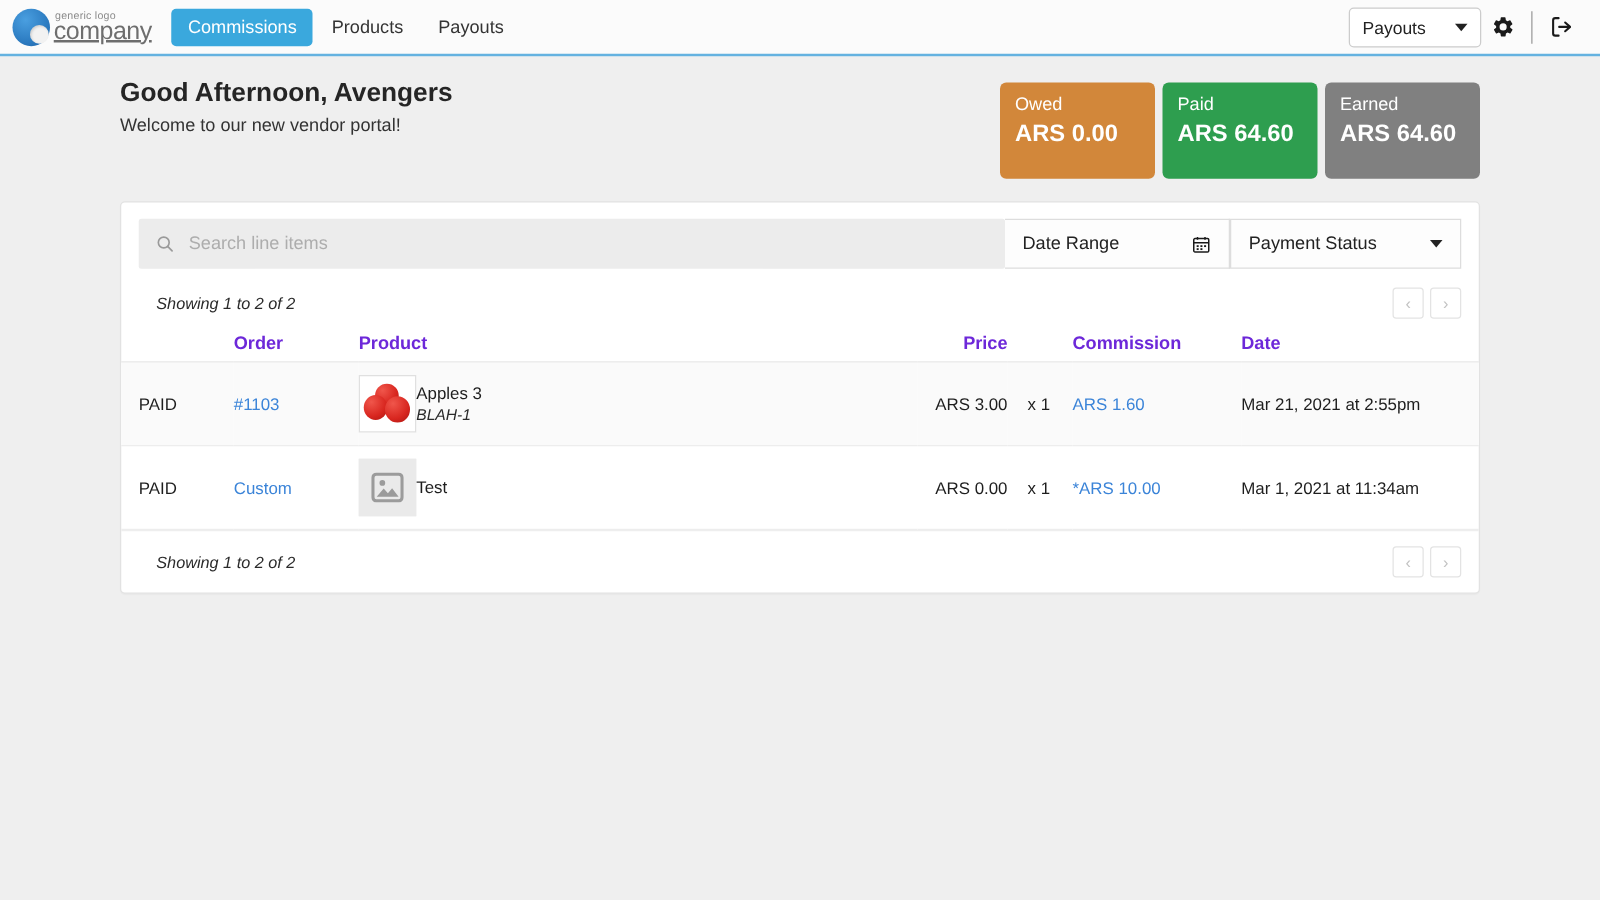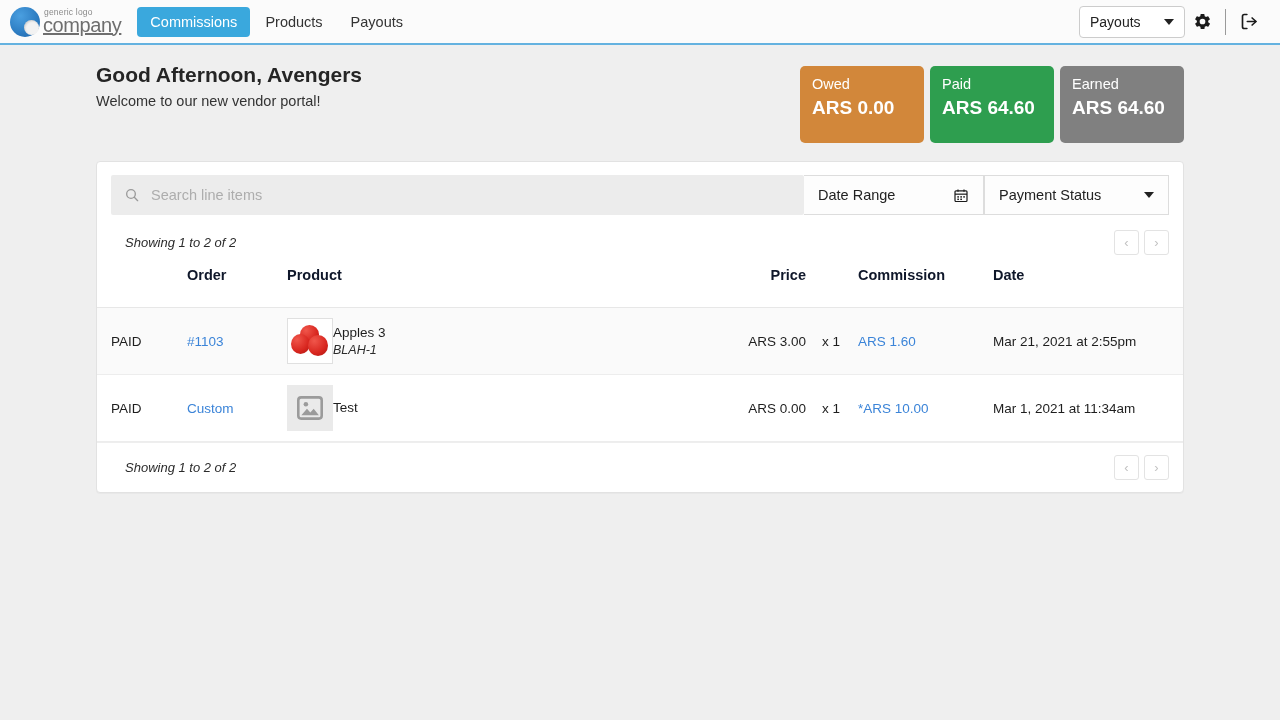--- a/index.html
+++ b/index.html
@@ -164,23 +164,23 @@
     background: #fff;
     display: flex; align-items: center; justify-content: center;
     color: #c2c2c2;
     font-size: 13px;
     cursor: pointer;
   }
 
   
   table { width: 100%; border-collapse: collapse; }
   thead th {
-    font-size: 14.5px; font-weight: bold; color: #0f172a;
+    font-size: 14.5px; font-weight: bold; color: #6d28d9;
     text-align: left;
-    padding: 6px 0 24px 0;
+    padding: 6px 0 6px 0;
     border-bottom: 1px solid #e7e7e7;
   }
   tbody td {
     font-size: 13.5px; color: #1e1e1e;
     padding: 10px 0;
     border-bottom: 1px solid #ededed;
     vertical-align: middle;
   }
   tbody tr:nth-child(odd) td { background: #fafafa; }
   .col-status { width: 90px; padding-left: 14px !important; }

